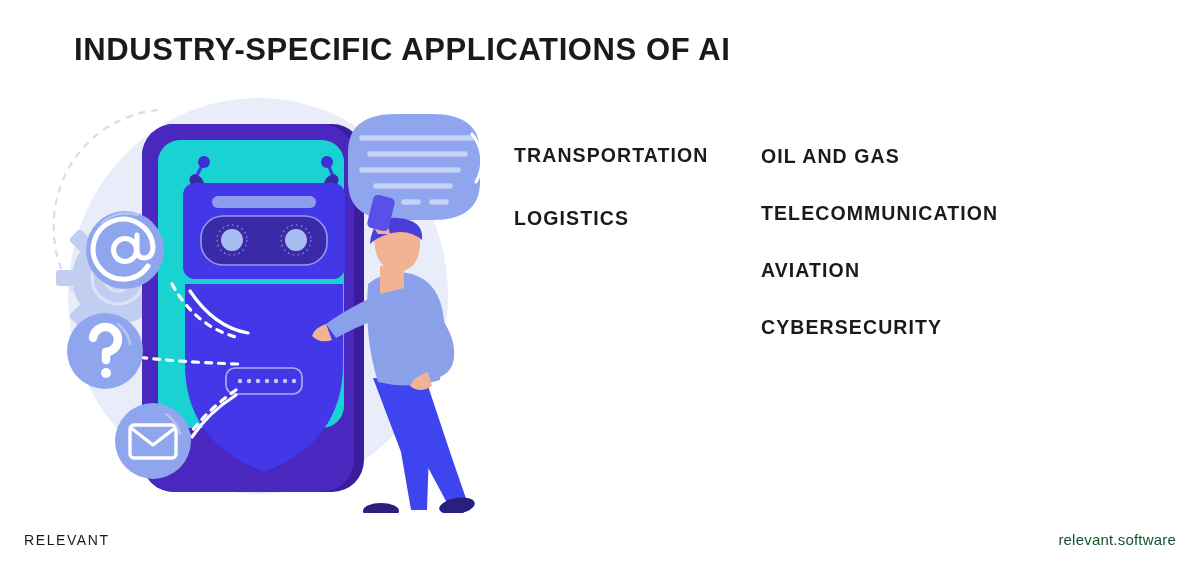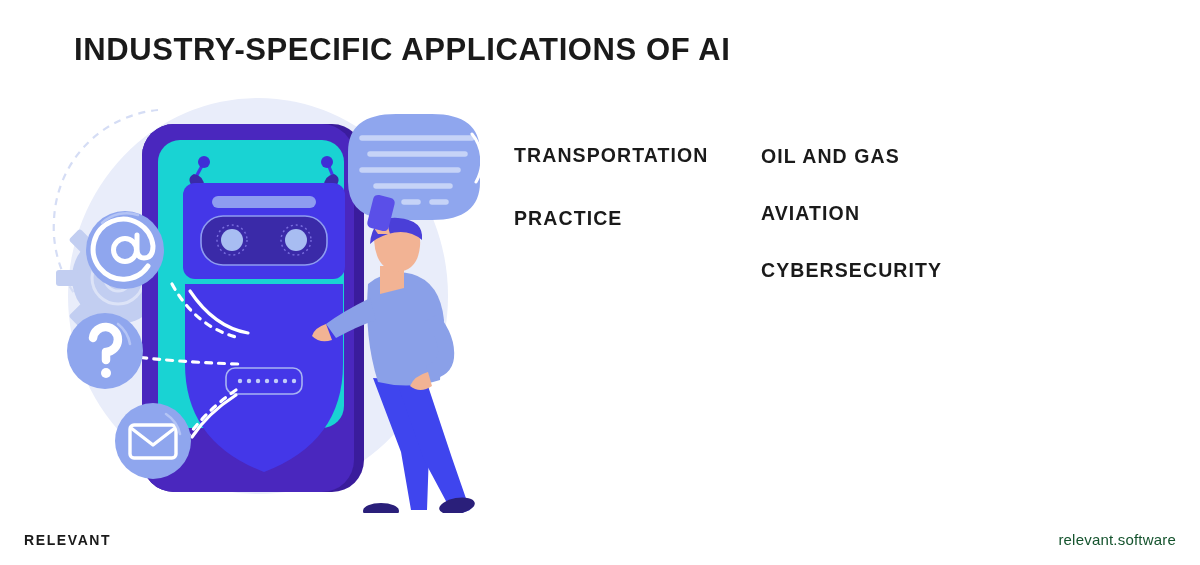--- a/index.html
+++ b/index.html
@@ -66,21 +66,21 @@
   
   .list-right { top: 147px; }
   .list-right .item { margin-bottom: 37.5px; }
 
   
   .footer-brand {
     position: absolute;
     left: 24px;
     top: 532px;
     font-size: 14px;
-    font-weight: bold;
+    font-weight: normal;
     letter-spacing: 1.6px;
     color: #1a1a1a;
   }
   .footer-url {
     position: absolute;
     right: 24px;
     top: 531px;
     font-size: 15px;
     font-weight: normal;
     letter-spacing: 0.2px;
@@ -247,25 +247,26 @@
 
         <path d="M338 146 q-12 -16 -2 -28 l16 6 q-6 12 -2 22 z" fill="#f2b394"></path>
         <rect x="330" y="108" width="22" height="34" rx="5" fill="#5a4fe8" transform="rotate(14 341 125)"></rect>
       </g>
 
     </svg>
   </div>
 
   <div class="list list-left">
     <div class="item">TRANSPORTATION</div>
-    <div class="item">PRACTICE</div>
+    <div class="item">LOGISTICS</div>
   </div>
 
   <div class="list list-right">
     <div class="item">OIL AND GAS</div>
+    <div class="item">TELECOMMUNICATION</div>
     <div class="item">AVIATION</div>
     <div class="item">CYBERSECURITY</div>
   </div>
 
   <div class="footer-brand">RELEVANT</div>
   <div class="footer-url">relevant.software</div>
 
 </div>
 
 </body></html>

